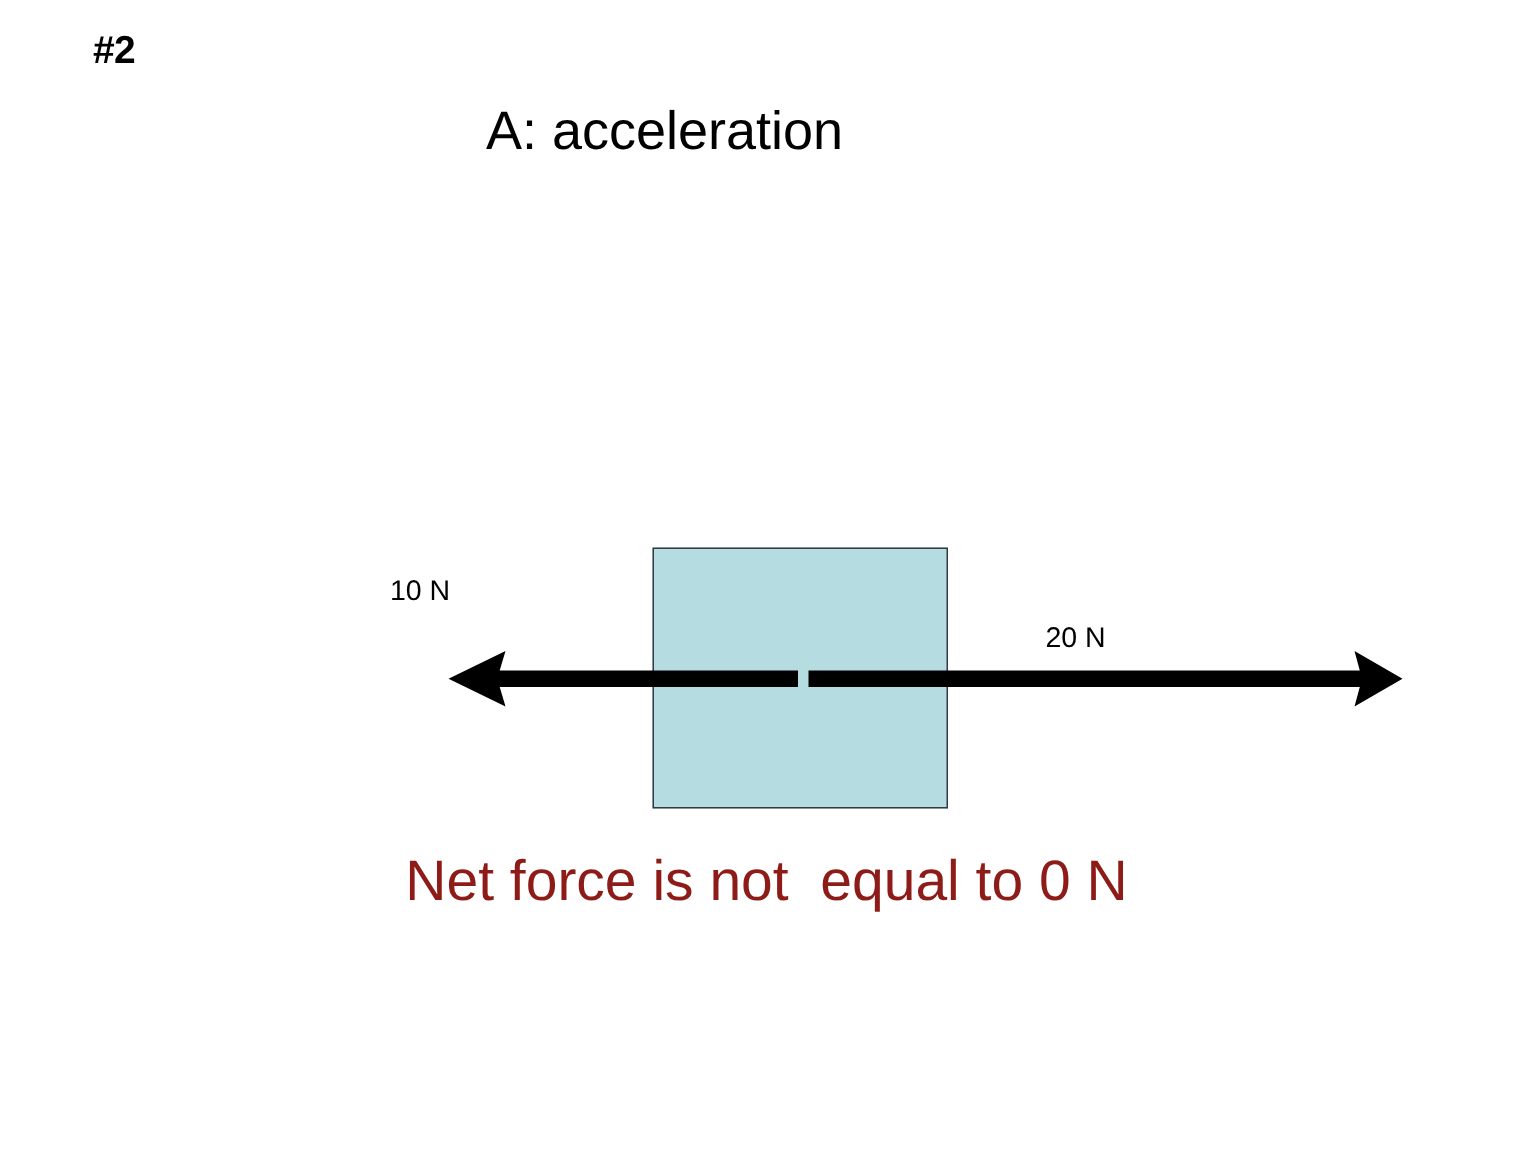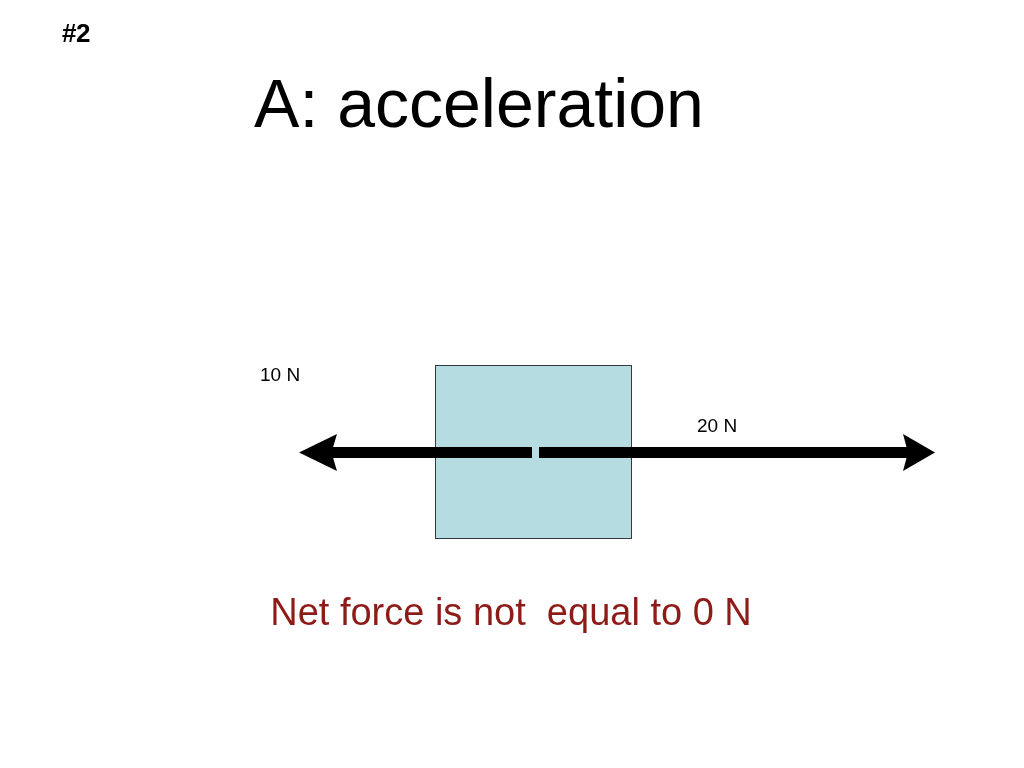--- a/index.html
+++ b/index.html
@@ -37,26 +37,25 @@
     white-space: pre;
   }
 
   
   #slide-title {
     position: absolute;
     left: 0;
     top: 68px;
     width: 900px;
     text-align: center;
-    font-size: 68px;
+    font-size: 36px;
     font-weight: normal;
     line-height: 1.05;
     color: #000000;
     white-space: pre;
-    margin-left: 36px;
   }
   #slide-title .title-inner {
     display: inline-block;
     margin-left: -14px;
   }
 
   
   #diagram {
     position: absolute;
     left: 0;
@@ -86,28 +85,28 @@
   }
 
   .force-label {
     position: absolute;
     font-size: 19px;
     font-weight: normal;
     color: #000000;
     line-height: 1;
     white-space: pre;
   }
-  #label-left-force  { left: 260px; top: 365px; }
+  #label-left-force  { left: 260px; top: 385px; }
   #label-right-force { left: 697px; top: 369px; margin-top: 47px; }
 
   
   #caption {
     position: absolute;
     left: 0;
-    top: 592px;
+    top: 568px;
     width: 1024px;
     text-align: center;
     font-size: 38px;
     font-weight: normal;
     line-height: 1.1;
     color: #8d1b17;
     white-space: pre;
   }
   #caption .caption-inner {
     display: inline-block;

